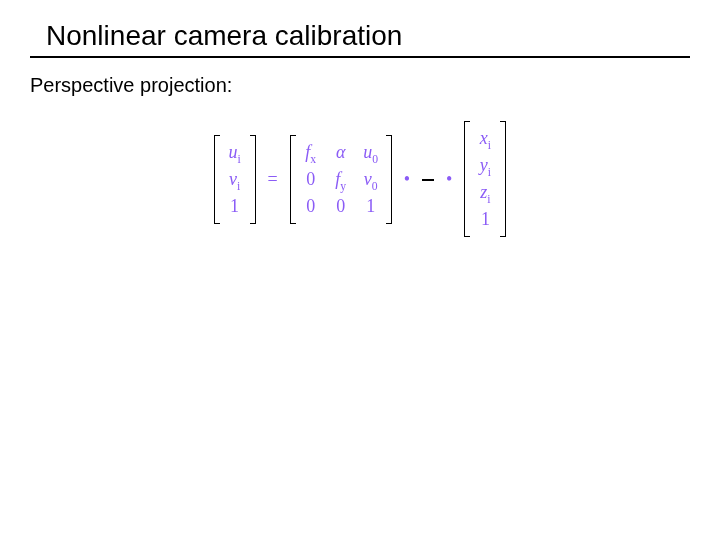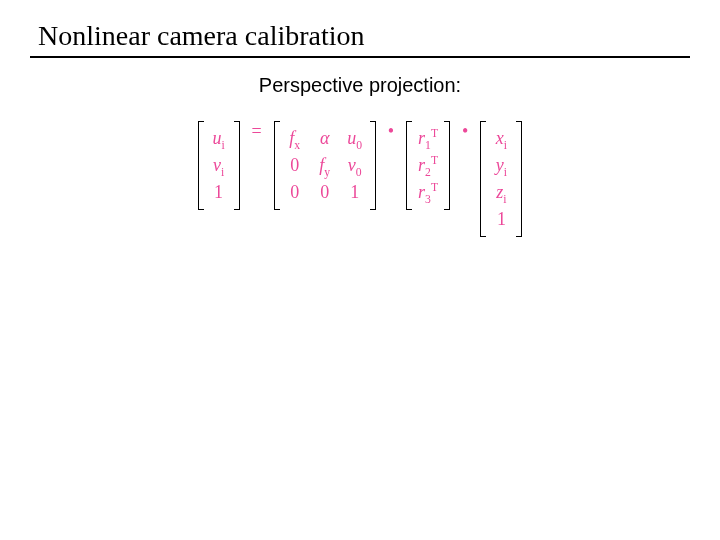--- a/index.html
+++ b/index.html
@@ -14,44 +14,42 @@
   .slide {
     width: 720px;
     height: 540px;
     position: relative;
     box-sizing: border-box;
     padding: 20px 30px;
   }
   .title {
     font-size: 28px;
     font-weight: normal;
-    margin: 0 0 4px 8px;
-    font-family: Liberation Serif, serif;
+    margin: 0 0 4px 16px;
   }
   .rule {
     border: none;
     border-top: 2px solid #000;
     margin: 0 0 16px 0;
   }
   .subhead {
     font-size: 20px;
     margin: 8px 0 24px 0;
-    text-align: center;
   }
   .eq-wrap {
     display: flex;
     justify-content: center;
   }
   .eq {
     font-family: "Times New Roman", Times, serif;
     font-size: 18px;
     display: flex;
-    align-items: flex-start;
+    align-items: center;
     gap: 10px;
-    color: #ec4899;
+    color: #8b5cf6;
   }
   .mat {
     display: inline-flex;
     align-items: stretch;
   }
   .mat .col {
     display: flex;
     flex-direction: column;
     justify-content: space-around;
     padding: 4px 6px;
@@ -137,25 +135,20 @@
           <span class="cell"><span class="it">v</span><span class="sub">0</span></span>
           <span class="cell">1</span>
         </span>
         <span class="br-r"></span>
       </span>
 
       <span class="op">•</span>
 
       <span class="mat">
         <span class="br-l"></span>
-        <span class="col">
-          <span class="cell"><span class="it">r</span><span class="sub">1</span><span class="sup">T</span></span>
-          <span class="cell"><span class="it">r</span><span class="sub">2</span><span class="sup">T</span></span>
-          <span class="cell"><span class="it">r</span><span class="sub">3</span><span class="sup">T</span></span>
-        </span>
         <span class="br-r"></span>
       </span>
 
       <span class="op">•</span>
 
       <span class="mat">
         <span class="br-l"></span>
         <span class="col">
           <span class="cell"><span class="it">x</span><span class="sub">i</span></span>
           <span class="cell"><span class="it">y</span><span class="sub">i</span></span>

